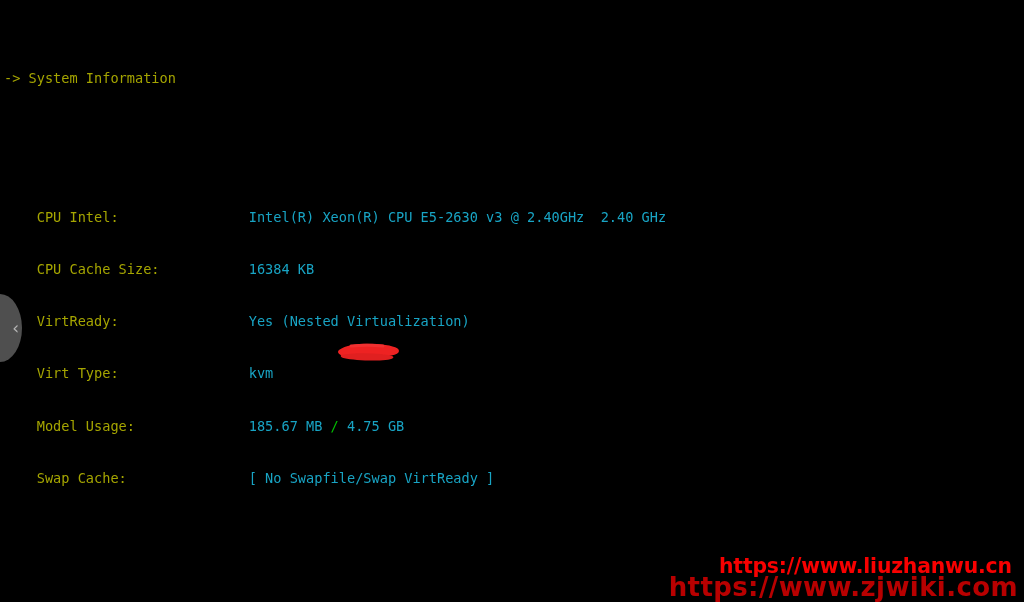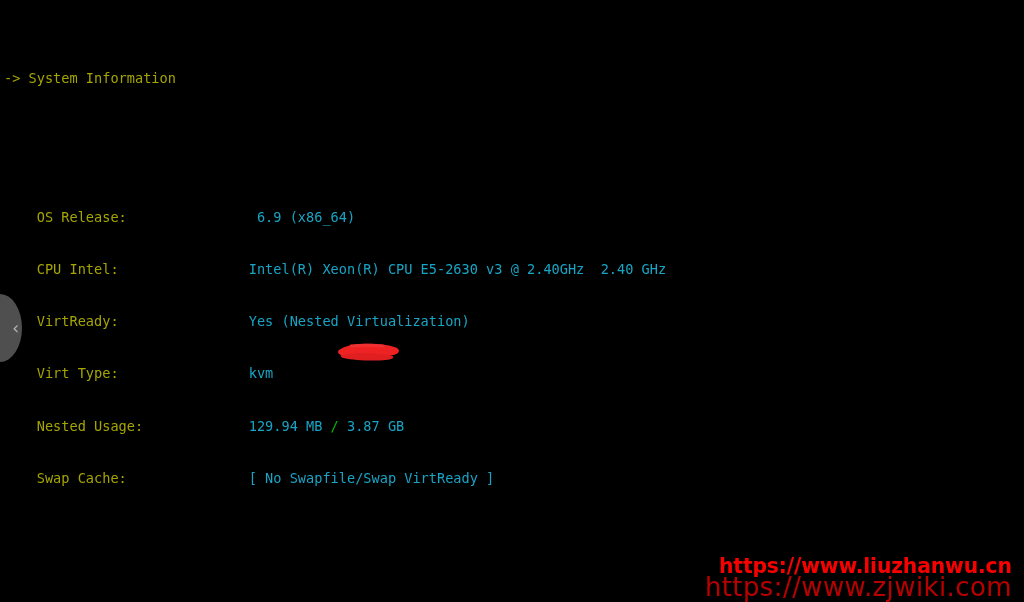--- a/index.html
+++ b/index.html
@@ -77,51 +77,51 @@
     right:12px; top:554px;
     color:#f80000;
     font-family:"DejaVu Sans","Liberation Sans",sans-serif;
     font-weight:bold;
     font-size:21px;
     letter-spacing:-0.2px;
     transform:scaleX(0.97);
     transform-origin:right center;
   }
   .wm2{
-    right:12px; top:572px;
+    right:6px; top:572px;
     color:#b80000;
     font-family:"DejaVu Sans","Liberation Sans",sans-serif;
-    font-weight:400;
+    font-weight:700;
     font-size:26px;
     letter-spacing:0.4px;
   }
 </style>
 </head>
 <body>
 
 <div class="term">
 
   
   <div class="line pad-l c-yellow">-&gt; System Information</div>
   <div class="blank"></div>
 
   <div class="row">
-    <span class="k c-yellow">OS Release:</span><span class="c-cyan"> 6.9 (x86_64)</span>
+    <span class="k c-yellow">CPU Intel:</span><span class="c-cyan">Intel(R) Xeon(R) CPU E5-2630 v3 @ 2.40GHz  2.40 GHz</span>
   </div>
   <div class="row">
-    <span class="k c-yellow">CPU Intel:</span><span class="c-cyan">Intel(R) Xeon(R) CPU E5-2630 v3 @ 2.40GHz  2.40 GHz</span>
+    <span class="k c-yellow">CPU Cache Size:</span><span class="c-cyan">16384 KB</span>
   </div>
   <div class="row">
     <span class="k c-yellow">VirtReady:</span><span class="c-cyan">Yes (Nested Virtualization)</span>
   </div>
   <div class="row">
     <span class="k c-yellow">Virt Type:</span><span class="c-cyan">kvm</span>
   </div>
   <div class="row">
-    <span class="k c-yellow">Nested Usage:</span><span class="c-cyan">129.94 MB </span><span class="c-green">/</span><span class="c-cyan"> 3.87 GB</span>
+    <span class="k c-yellow">Model Usage:</span><span class="c-cyan">185.67 MB </span><span class="c-green">/</span><span class="c-cyan"> 4.75 GB</span>
   </div>
   <div class="row">
     <span class="k c-yellow">Swap Cache:</span><span class="c-cyan">[ No Swapfile/Swap VirtReady ]</span>
   </div>
   
   
   
   
   
   

